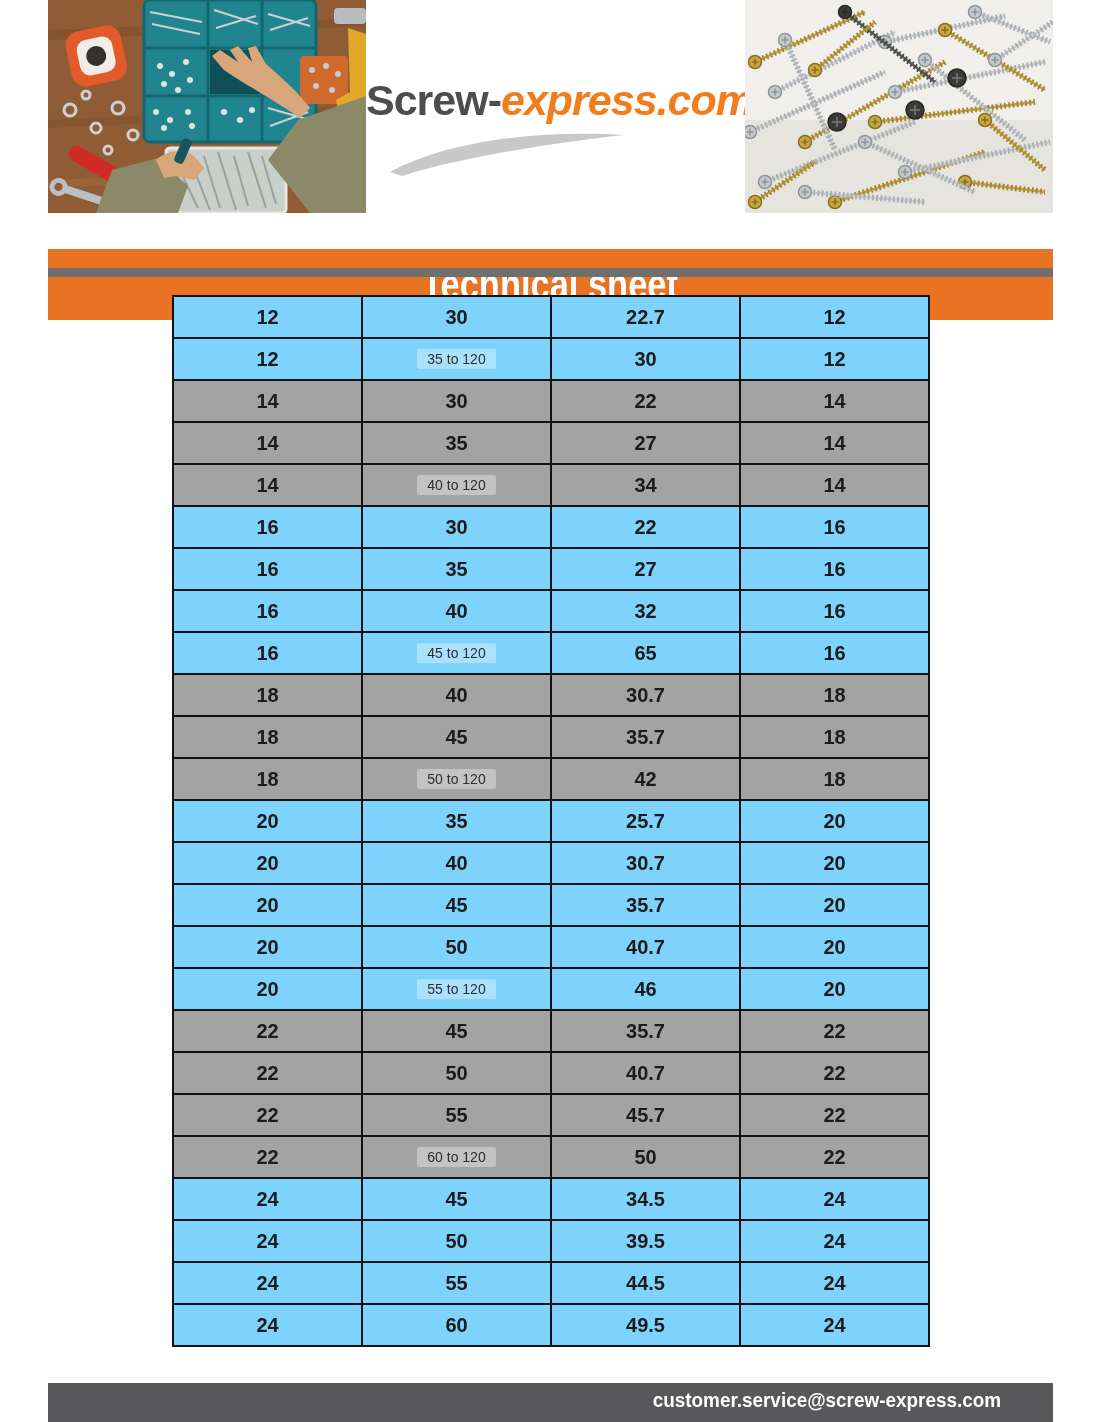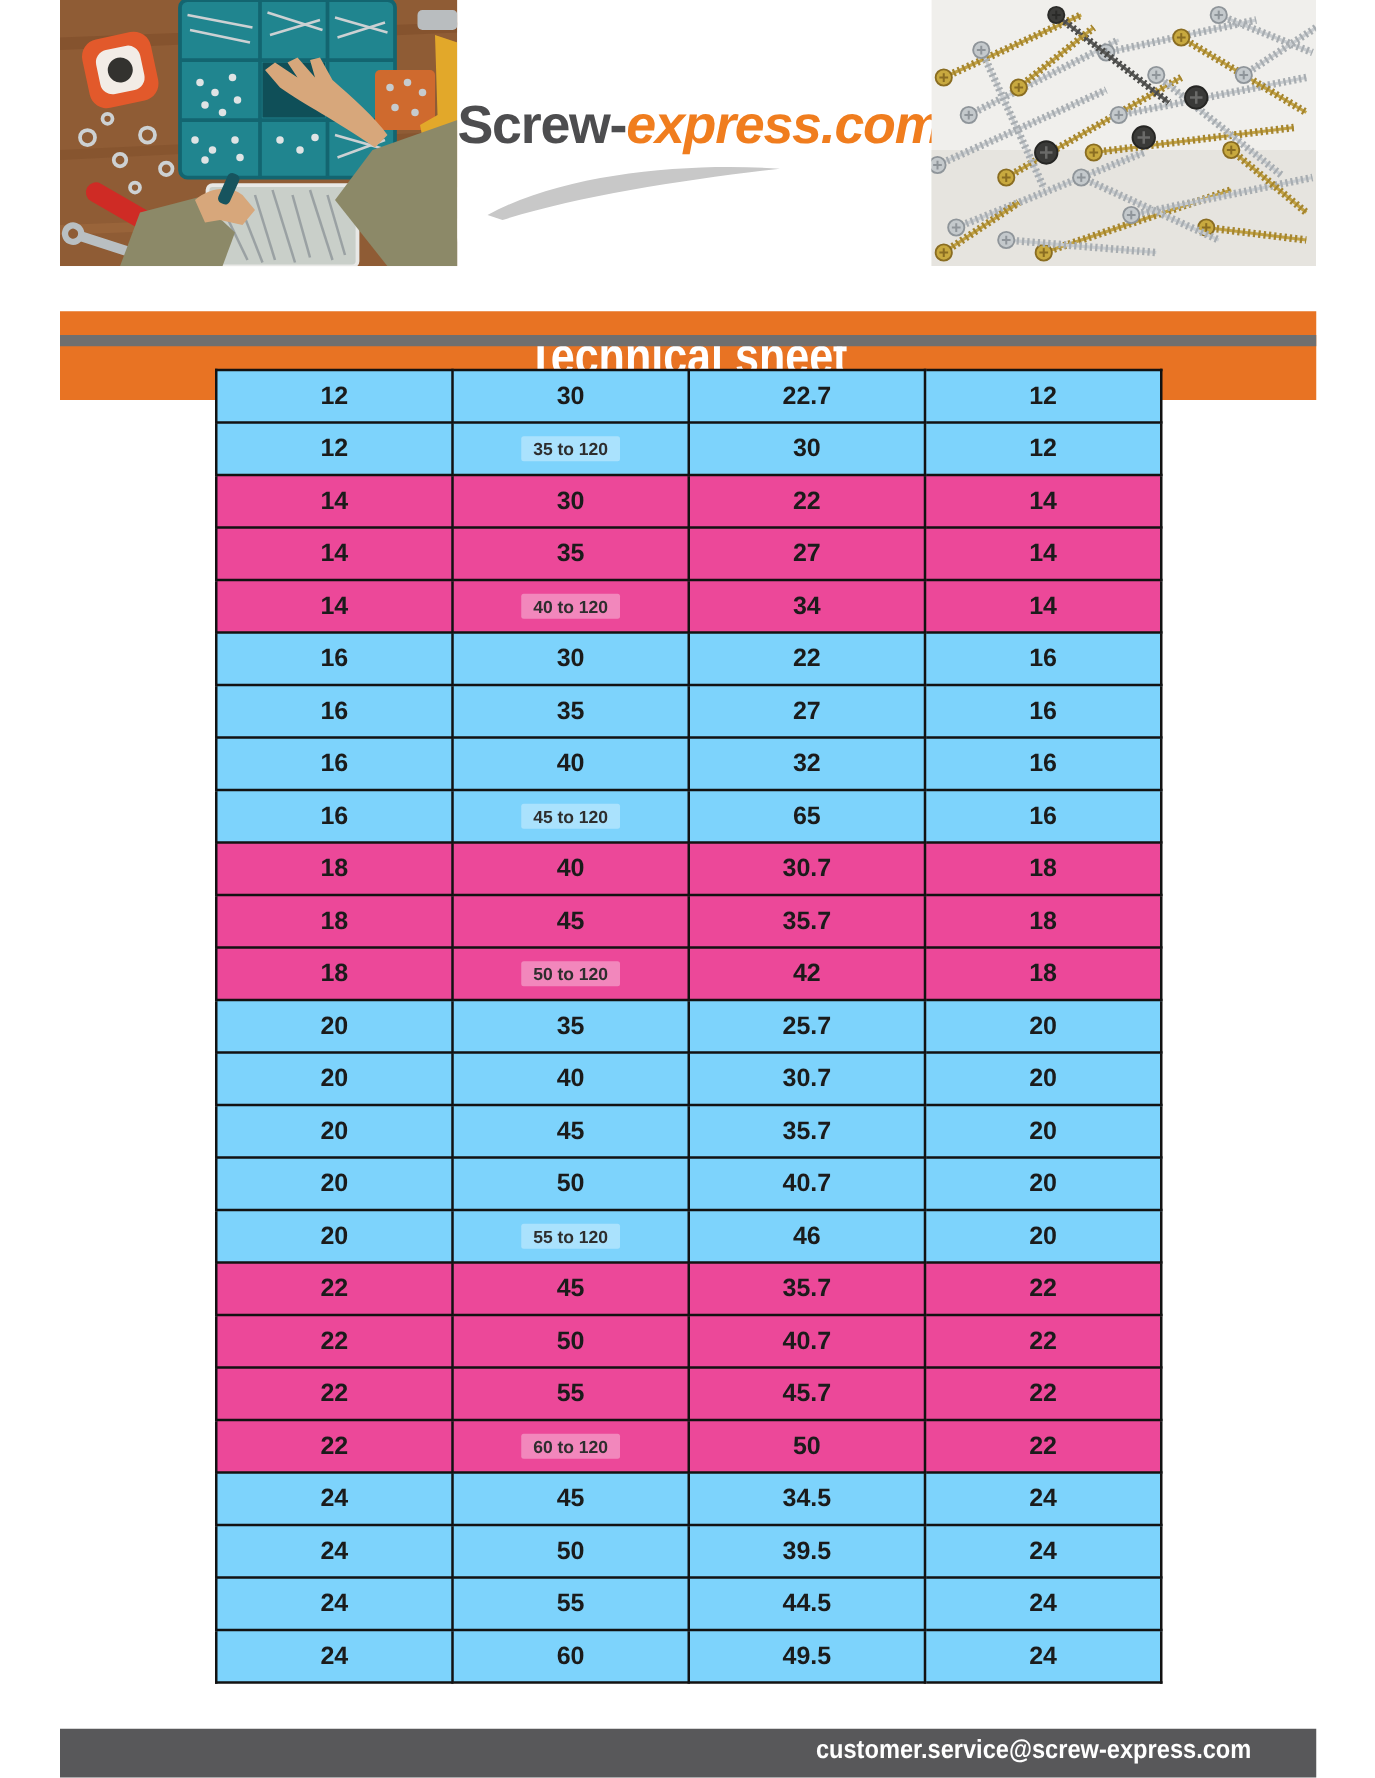--- a/index.html
+++ b/index.html
@@ -42,22 +42,22 @@
   table.spec-table {
     position:absolute; left:172px; top:295px; width:758px;
     border-collapse:collapse; table-layout:fixed;
   }
   .spec-table td {
     border:2px solid #121212;
     height:40px; padding:0; text-align:center; vertical-align:middle;
     font-size:20px; font-weight:bold; color:#1b1b1b;
   }
   .row-gray td  { background:#7dd3fc; }
-  .row-white td { background:#ec4899; }
-  .spec-table td.range-cell { font-size:14px; font-weight:700; color:#2e2e2e; }
+  .row-white td { background:#a3a3a3; }
+  .spec-table td.range-cell { font-size:14px; font-weight:400; color:#2e2e2e; }
   .range-halo { background:rgba(255,255,255,0.35); padding:2px 10px; border-radius:2px; }
 
   
   .footer {
     position:absolute; left:48px; top:1383px; width:1005px; height:49px;
     background:#58585a;
   }
   .footer-text {
     position:absolute; right:52px; top:0; line-height:34px;
     color:#ffffff; font-size:21px; font-weight:bold; letter-spacing:0;

